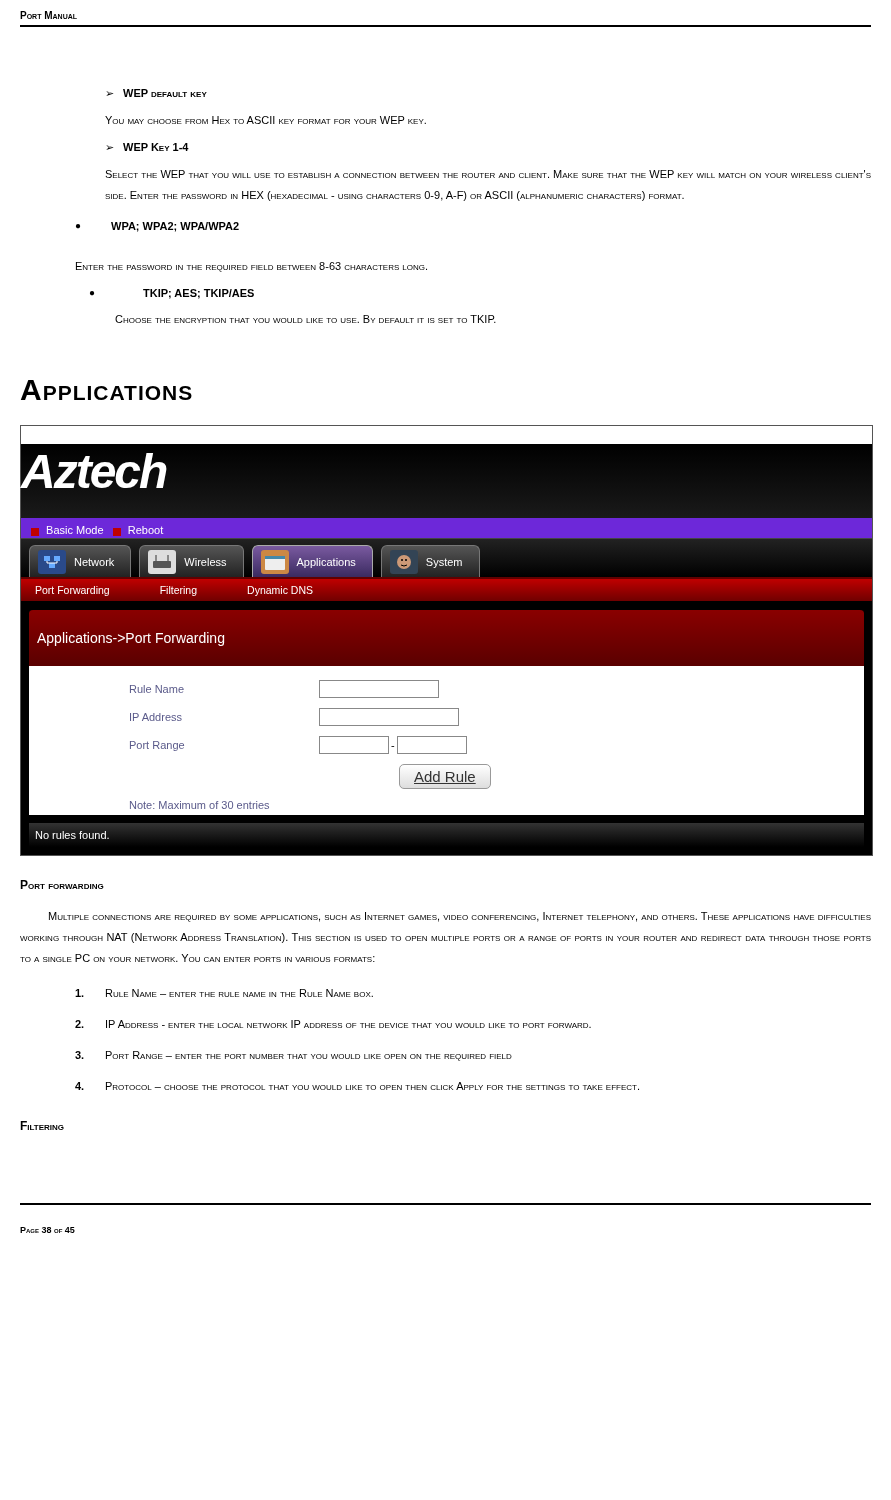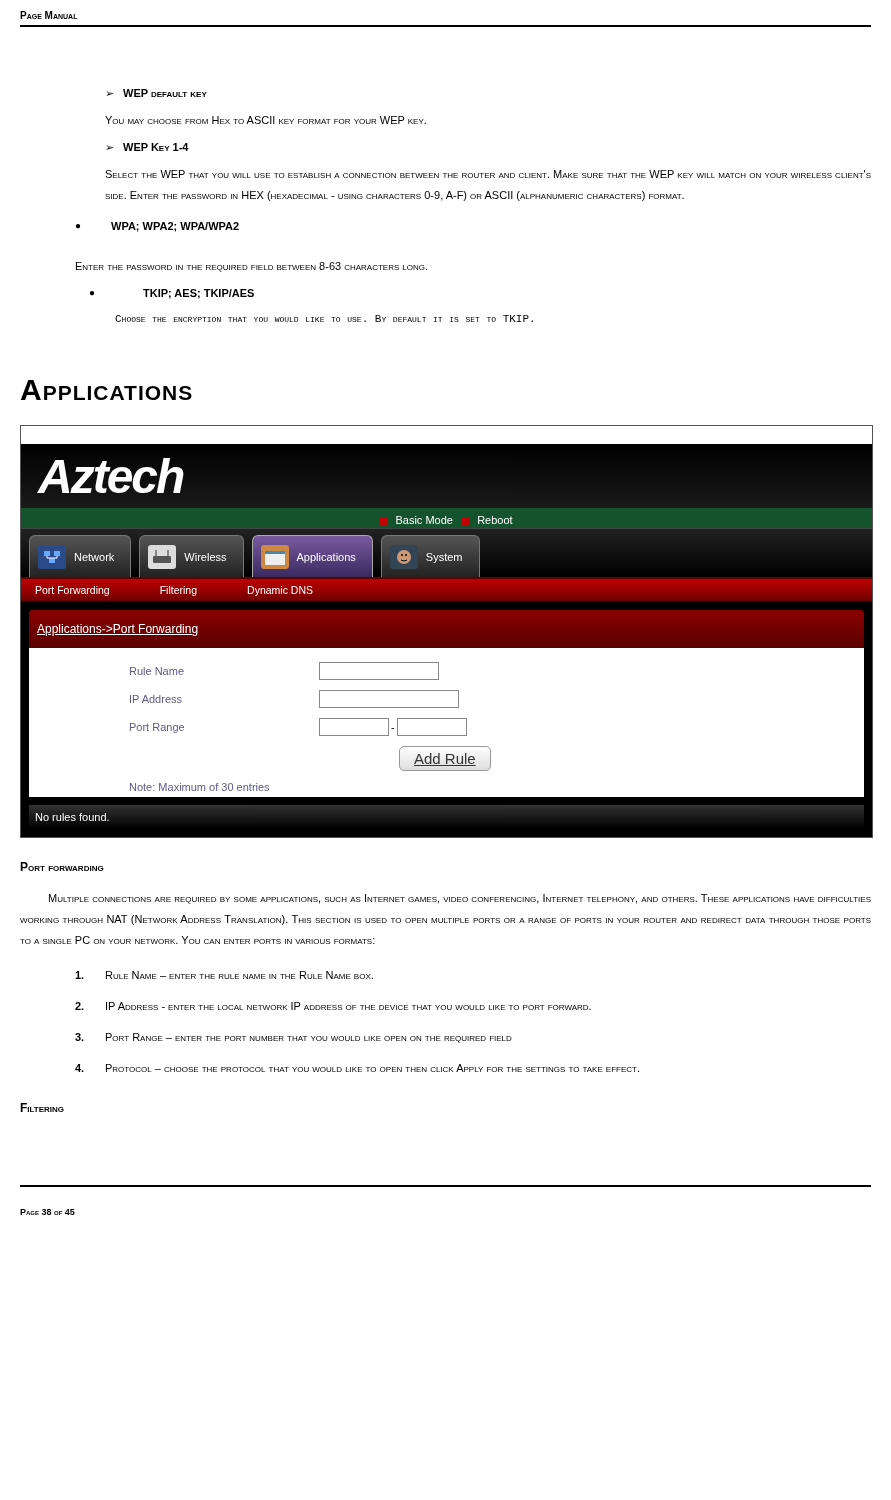--- a/index.html
+++ b/index.html
@@ -103,60 +103,59 @@
     border: 1px solid #555;
     background: #000;
     margin-bottom: 6px;
   }
   .shot-top {
     height: 18px;
     background: #fff;
   }
   .logo-row {
     background: linear-gradient(#000, #1a1a1a);
-    height: 64px;
-    display: flex;
-    align-items: center;
-    padding-left: 17px;
+    height: 74px;
+    display: flex;
+    align-items: flex-start;
+    padding-left: 0;
   }
   .logo {
     font-family: Arial, sans-serif;
     font-weight: 900;
     font-size: 48px;
     color: #fff;
     letter-spacing: -2px;
     font-style: italic;
   }
   .top-links {
-    background: #14532d;
+    background: #6d28d9;
     padding: 6px 10px 2px 10px;
     color: #fff;
     font-size: 11px;
     border-bottom: 1px solid #444;
-    text-align: center;
   }
   .tabs-row {
     background: linear-gradient(#222, #000);
     padding: 6px 8px 0 8px;
     display: flex;
     gap: 8px;
     border-bottom: 2px solid #600000;
   }
   .tab {
     display: flex;
     align-items: center;
     gap: 8px;
     background: linear-gradient(#555, #222);
     color: #fff;
     border: 1px solid #777;
     border-bottom: none;
     border-radius: 6px 6px 0 0;
     padding: 4px 16px 4px 8px;
     font-size: 11px;
-    height: 42px;
+    height: 32px;
     box-sizing: border-box;
   }
   .tab.active {
     background: linear-gradient(#7a5aa0, #3a2a60);
     border-color: #aaa;
   }
   .tab-icon {
     width: 28px;
     height: 24px;
     background: #888;
@@ -170,26 +169,25 @@
     background: linear-gradient(#c00000, #700000);
     padding: 5px 14px;
     display: flex;
     gap: 50px;
     color: #fff;
     font-size: 10.5px;
   }
   .crumb-row {
     background: linear-gradient(#8a0000, #5a0000);
     color: #fff;
-    font-size: 12px;
-    padding: 12px 8px;
+    font-size: 14px;
+    padding: 20px 8px;
     border-top: 1px solid #000;
     border-radius: 4px 4px 0 0;
     margin: 8px 8px 0 8px;
-    text-decoration: underline;
   }
   .panel {
     background: #fff;
     margin: 0 8px 8px 8px;
     padding: 14px 40px 4px 100px;
     font-size: 11px;
   }
   .form-row {
     display: flex;
     align-items: center;
@@ -235,21 +233,21 @@
     width: 8px;
     height: 8px;
     background: #c00000;
     margin-right: 4px;
     vertical-align: middle;
   }
 </style>
 </head>
 <body>
 
-<div class="header-line">Page Manual</div>
+<div class="header-line">Port Manual</div>
 
 <div class="indent-1">
   <div class="arrow-item">
     <span class="arrow">➢</span>
     <span class="bold smallcaps">WEP default key</span>
   </div>
   <div class="para-tight smallcaps">You may choose from Hex to ASCII key format for your WEP key.</div>
 
   <div class="arrow-item">
     <span class="arrow">➢</span>
@@ -262,21 +260,21 @@
   <div class="bullet-item">
     <span class="bullet">●</span>
     <span class="bold">WPA; WPA2; WPA/WPA2</span>
   </div>
   <div class="para-tight smallcaps" style="margin-left:0;margin-top:24px;">Enter the password in the required field between 8-63 characters long.</div>
 
   <div class="bullet-item" style="margin-left:14px;">
     <span class="bullet" style="width:54px;">●</span>
     <span class="bold">TKIP; AES; TKIP/AES</span>
   </div>
-  <div class="para smallcaps" style="margin-left:40px;font-family:Liberation Mono, monospace;">Choose the encryption that you would like to use. By default it is set to TKIP.</div>
+  <div class="para smallcaps" style="margin-left:40px;">Choose the encryption that you would like to use. By default it is set to TKIP.</div>
 </div>
 
 <div class="h1">Applications</div>
 
 <div class="shot">
   <div class="shot-top"></div>
   <div class="logo-row">
     <span class="logo">Aztech</span>
   </div>
   <div class="top-links">

